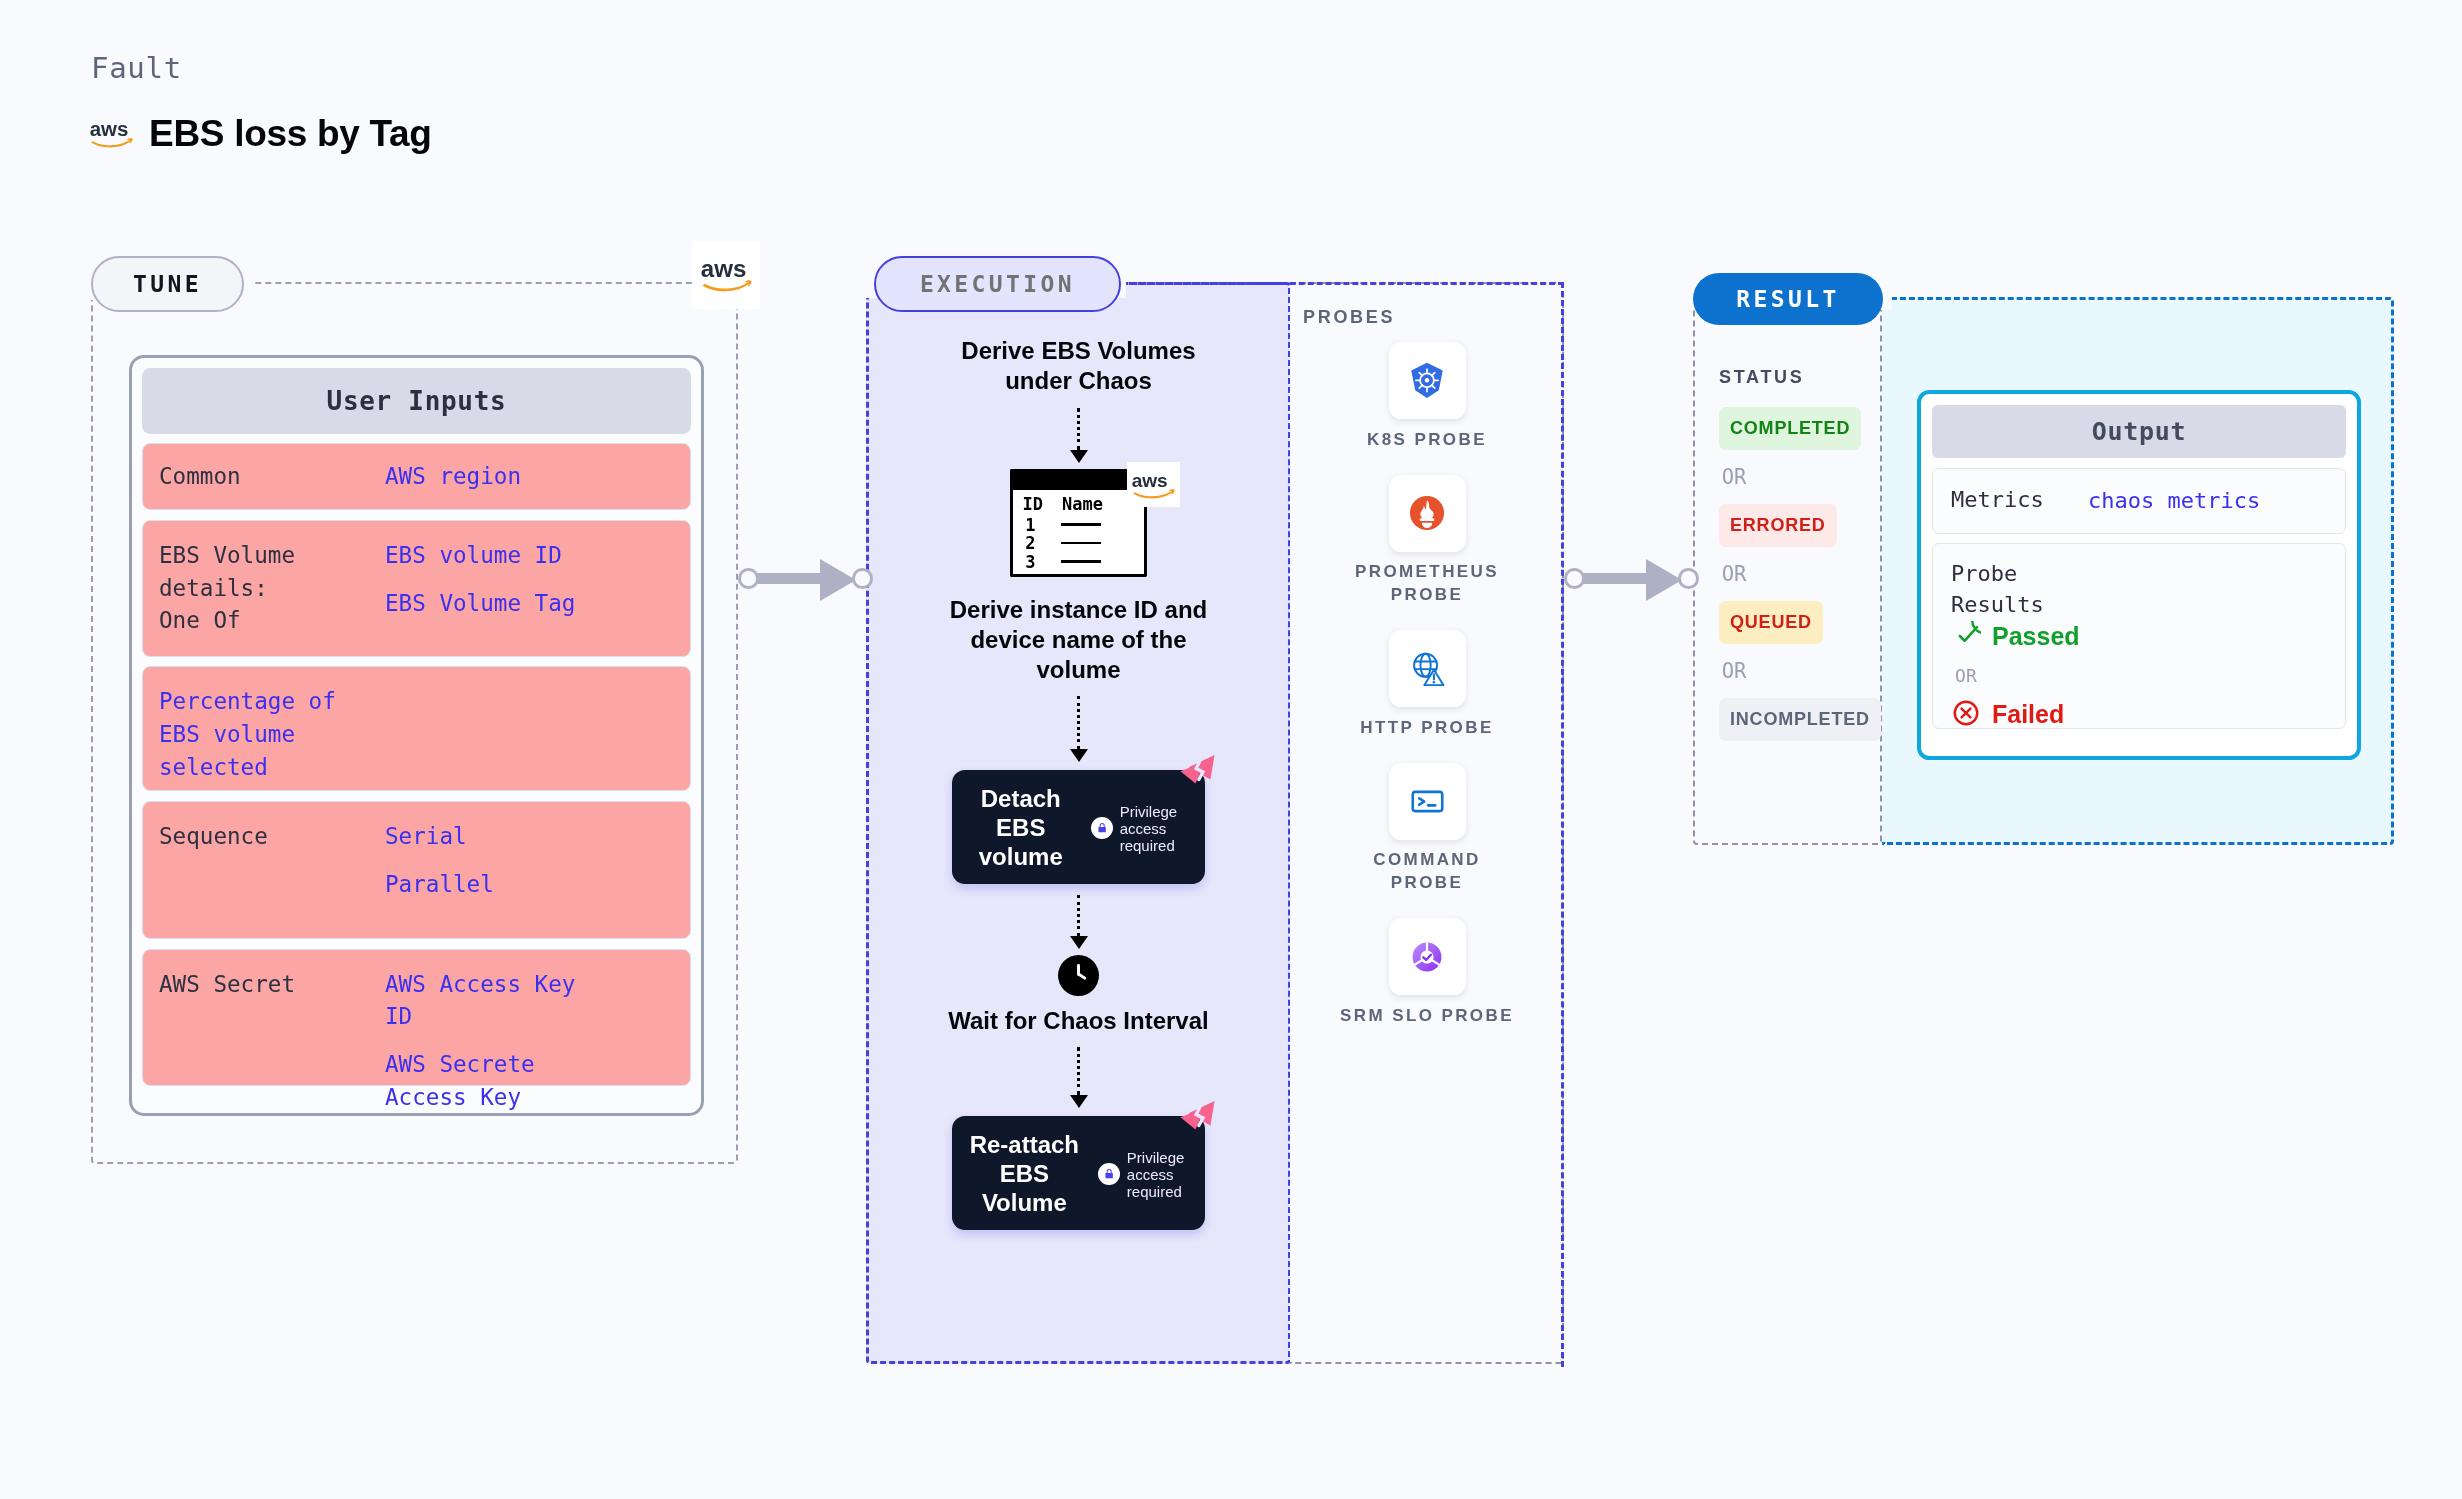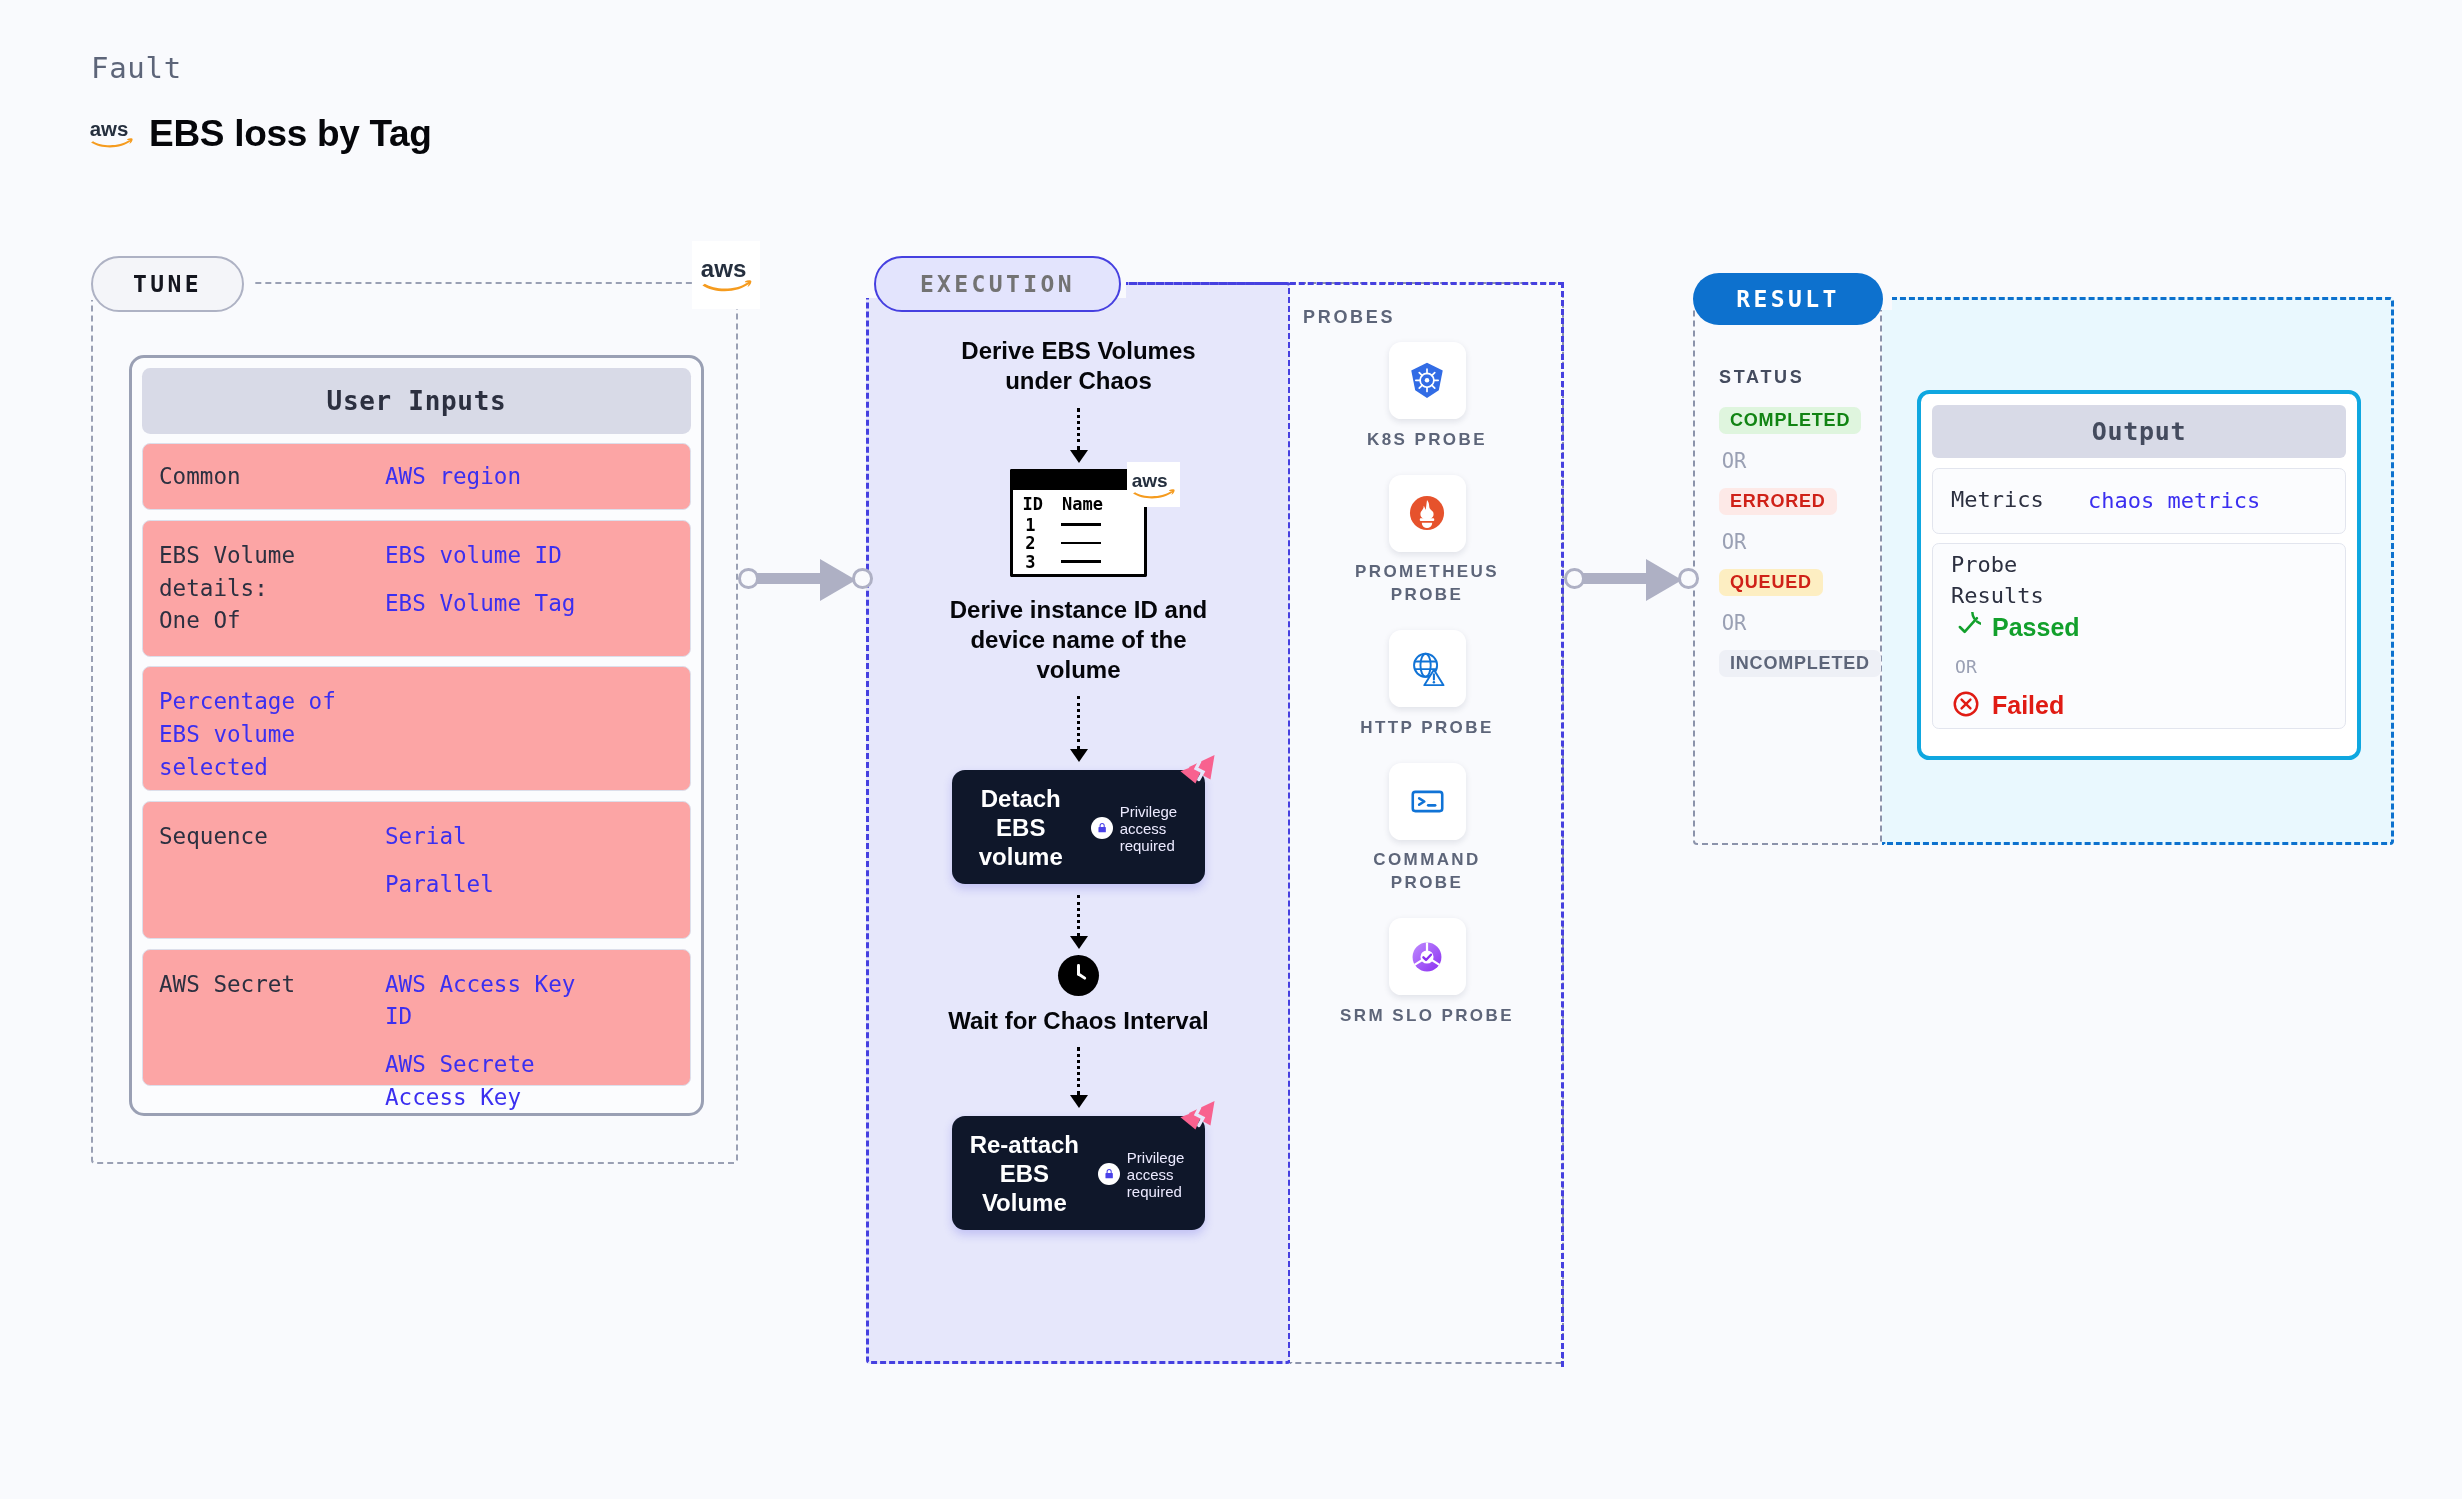--- a/index.html
+++ b/index.html
@@ -220,42 +220,42 @@
   .result-mask {
     position: absolute; left: 1693px; top: 288px; width: 199px; height: 22px;
     background: #f9fafd; z-index: 5;
   }
   .status-inner { position: absolute; left: 1719px; top: 367px; width: 164px; }
   .status-head {
     font-size: 18px; color: #444b5e; letter-spacing: 2.7px; font-weight: bold;
     margin-bottom: 19px;
   }
   .badge {
-    display: inline-block; border-radius: 6.8px; padding: 3px 11px;
+    display: inline-block; border-radius: 6.8px; padding: 11px 11px;
     font-size: 18px; font-weight: bold; letter-spacing: 0.8px;
   }
   .b-completed { background: #dff5de; color: #118413; }
   .b-errored   { background: #fde9e7; color: #cf2118; }
   .b-queued    { background: #fdeec2; color: #cf2118; }
   .b-incomplete{ background: #eef0f6; color: #5d6579; }
   .or-text { font-size: 20.5px; color: #9aa0b4; margin: 15px 0 15px 2.7px; font-family: "DejaVu Sans Mono", monospace; }
 
   .out-card {
     position: absolute; left: 1917px; top: 390px; width: 444px; height: 370px;
     background: #ffffff; border: 4.1px solid #0fa7e0; border-radius: 12.3px; padding: 11px;
   }
   .out-head {
     height: 53px; background: #d8dae7; border-radius: 6px;
     display: flex; align-items: center; justify-content: center;
     font-family: "DejaVu Sans Mono", monospace; font-size: 25px;
     font-weight: bold; color: #444b5e; letter-spacing: 0.7px;
   }
   .out-row {
     margin-top: 9.6px; background: #fbfcfe; border: 1.4px solid #e2e5ee;
-    border-radius: 6.8px; display: flex; padding: 6px 18px;
+    border-radius: 6.8px; display: flex; padding: 15px 18px;
   }
   .out-key {
     width: 137px; flex: none;
     font-family: "DejaVu Sans Mono", monospace; font-size: 22px;
     color: #2c3040; line-height: 1.4;
   }
   .out-val {
     font-family: "DejaVu Sans Mono", monospace; font-size: 22px; color: #3b2ff0;
   }
   .r-metrics { height: 66px; align-items: center; }

